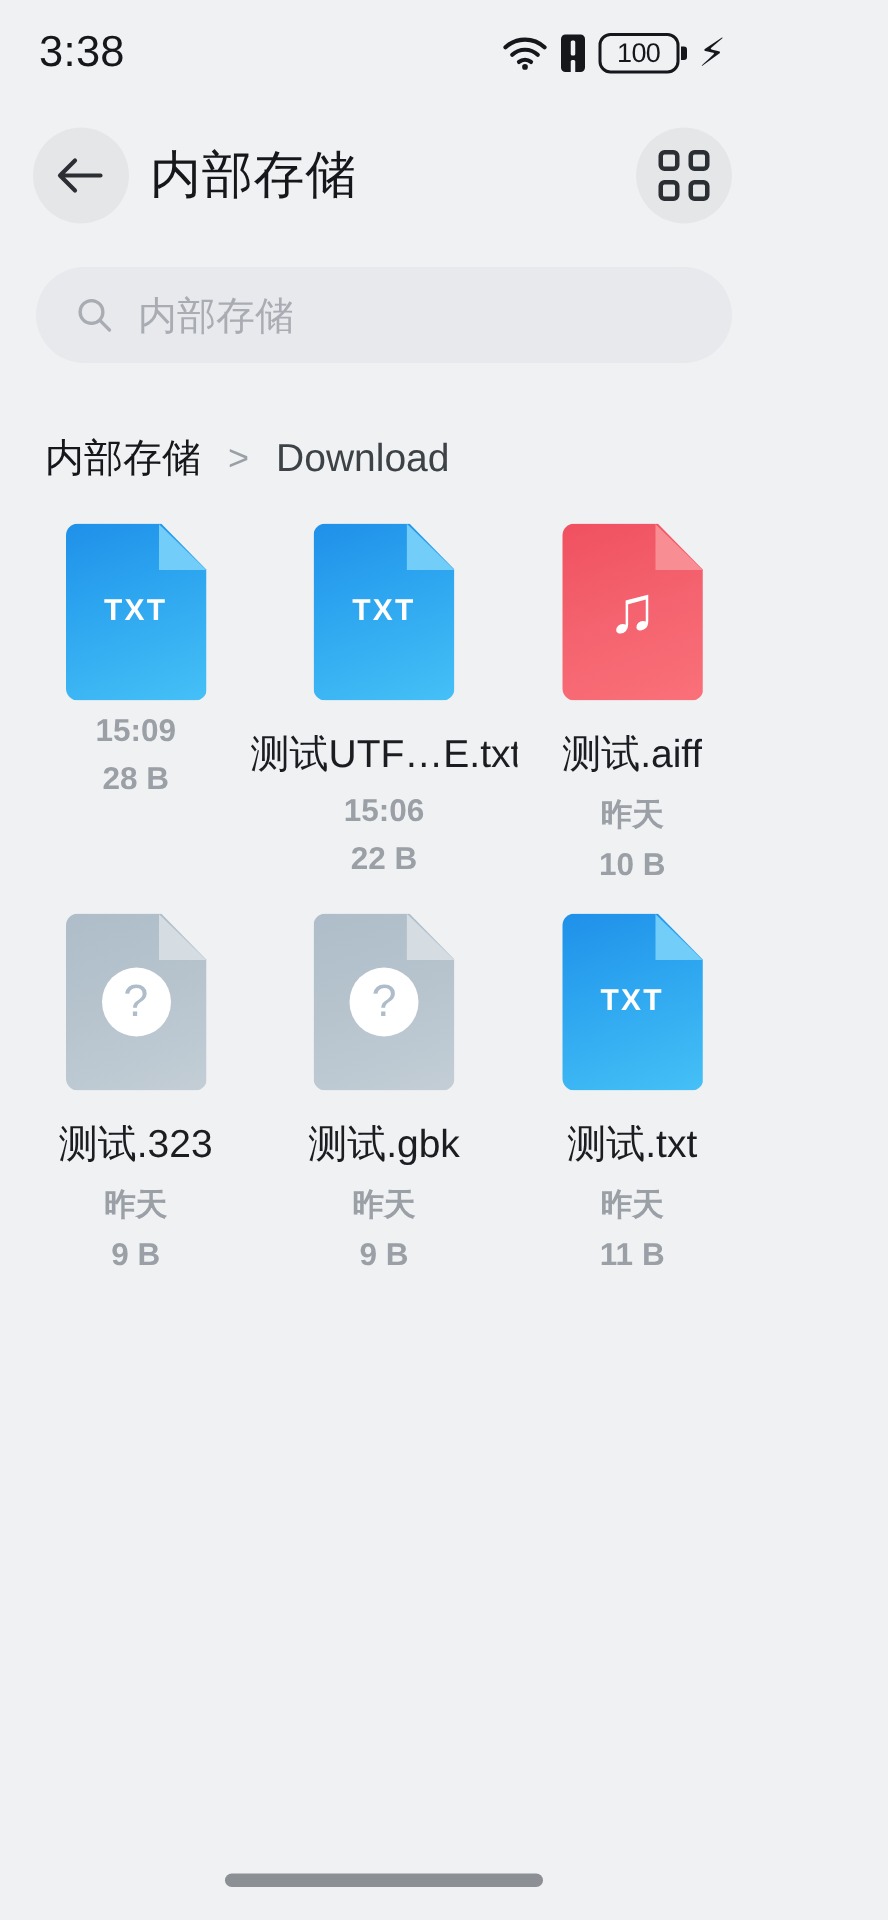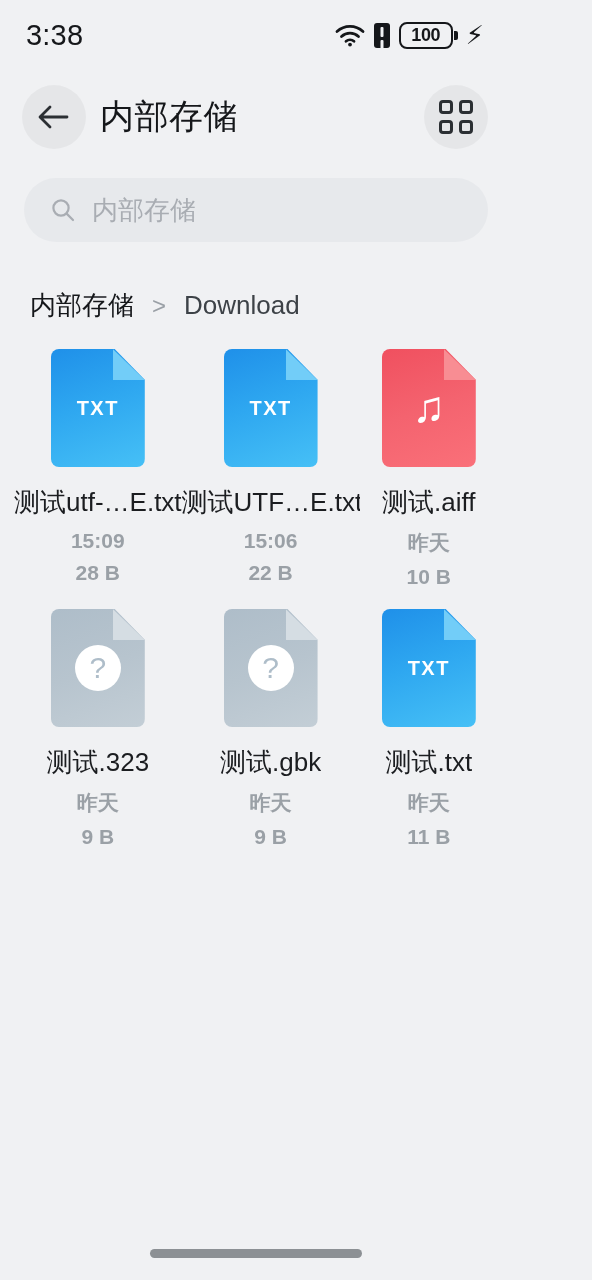--- a/index.html
+++ b/index.html
@@ -23,21 +23,21 @@
              position:relative; }
   .sim-ico::after {
     content:""; position:absolute; left:50%; top:4px; transform:translateX(-50%);
     width:3px; height:10px; background:#f0f1f3; border-radius:1px;
     box-shadow:0 13px 0 0 #f0f1f3;
   }
   .batt {
     width:54px; height:27px; border:2.6px solid #15171a; border-radius:8px;
     display:flex; align-items:center; justify-content:center;
   }
-  .batt span { font-size:18px; font-weight:bold; color:#15171a; letter-spacing:-.4px; }
+  .batt span { font-size:18px; font-weight:normal; color:#15171a; letter-spacing:-.4px; }
   .batt-wrap { display:flex; align-items:center; gap:1px; }
   .batt-nub { width:4px; height:9px; background:#15171a; border-radius:0 2px 2px 0; }
   .bolt { font-size:26px; color:#15171a; line-height:1; margin-left:-1px; }
 
   
   .header {
     height:78px; display:flex; align-items:center;
     padding:0 24px 0 22px; margin-top:8px;
   }
   .circle-btn {
@@ -179,21 +179,20 @@
   </div>
 
   <div class="grid">
 
     <div class="cell">
       <div class="doc txt">
         <div class="doc-body"></div>
           <div class="doc-fold"></div>
         <div class="doc-label">TXT</div>
       </div>
-      <div class="fname">测试utf-…E.txt</div>
       <div class="fmeta">15:09</div>
       <div class="fmeta sz">28 B</div>
     </div>
 
     <div class="cell">
       <div class="doc txt">
         <div class="doc-body"></div>
           <div class="doc-fold"></div>
         <div class="doc-label">TXT</div>
       </div>

